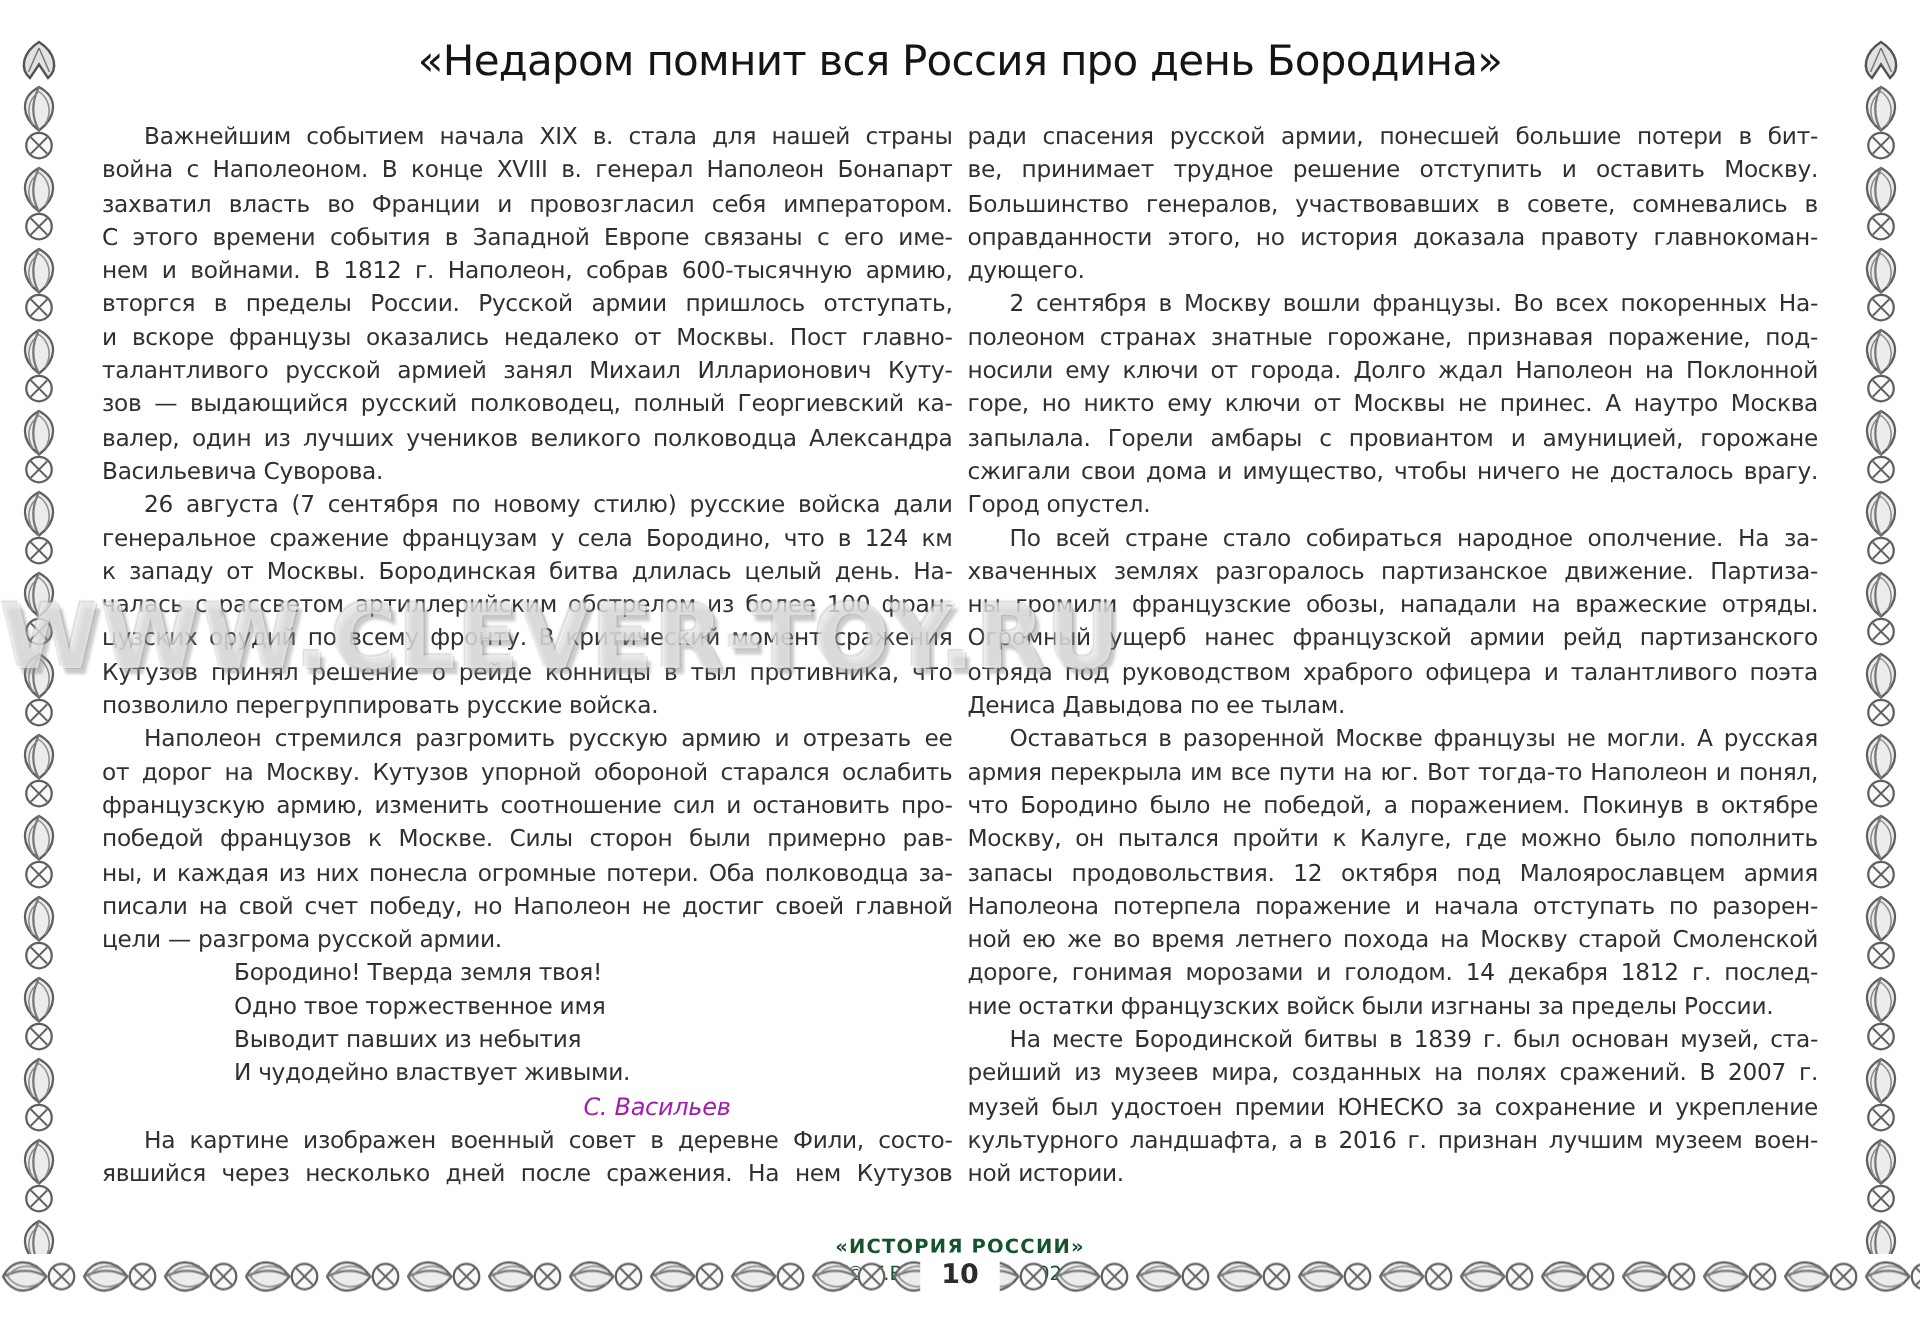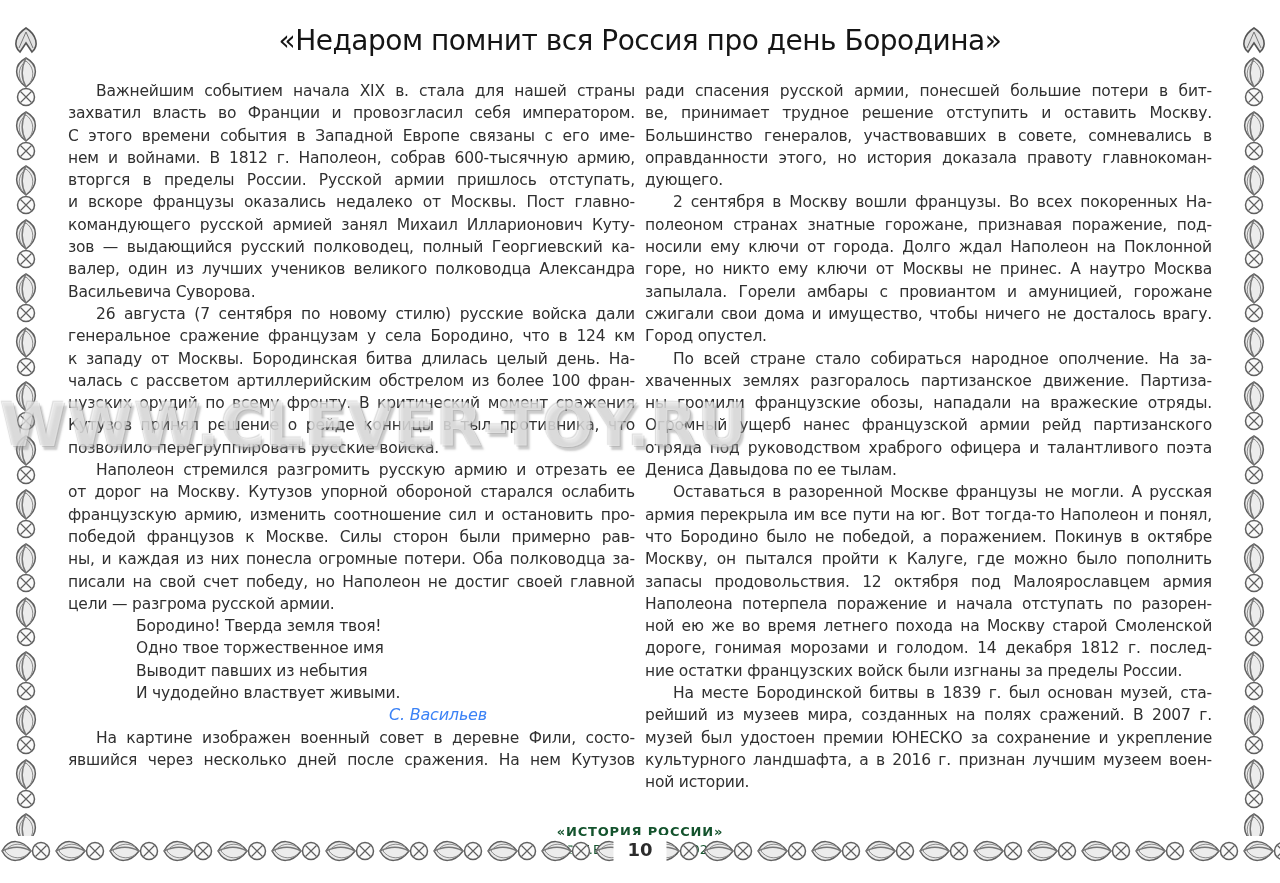--- a/index.html
+++ b/index.html
@@ -24,25 +24,25 @@
   }
   .col { width:567px; font-size:15.5px; letter-spacing:-0.2px; color:#303030; }
   .line {
     line-height:22.3px;
     text-align:justify;
     text-align-last:justify;
   }
   .line.last { text-align-last:left; }
   .para.cont-next .line.last { text-align-last:justify; }
   .para.indent .line:first-child { text-indent:28px; }
-  .poem { margin-left:68px; }
+  .poem { margin-left:88px; }
   .poem .line { text-align:left; text-align-last:left; }
   .poem-attr {
     font-style:italic; text-align:right; margin-right:148px;
-    line-height:22.3px; font-size:16px; color:#3b82f6;
+    line-height:22.3px; font-size:16px; color:#a21caf;
   }
   .footer {
     position:absolute; left:0; right:0; top:824px;
     text-align:center; color:#14532d;
   }
   .footer-series { font-weight:bold; font-size:13px; letter-spacing:0.8px; }
   .footer-copy { font-size:13px; margin-top:3px; }
   .watermark {
     position:absolute; left:0; right:0; top:390px;
     white-space:nowrap;
@@ -122,26 +122,27 @@
 </svg>
 
 <div class="pagenum">10</div>
 
 <h1 class="page-title">«Недаром помнит вся Россия про день Бородина»</h1>
 
 <div class="columns">
   <div class="col">
     <div class="para indent">
         <div class="line">Важнейшим событием начала XIX в. стала для нашей страны</div>
+        <div class="line">война с Наполеоном. В конце XVIII в. генерал Наполеон Бонапарт</div>
         <div class="line">захватил власть во Франции и провозгласил себя императором.</div>
         <div class="line">С этого времени события в Западной Европе связаны с его име-</div>
         <div class="line">нем и войнами. В 1812 г. Наполеон, собрав 600-тысячную армию,</div>
         <div class="line">вторгся в пределы России. Русской армии пришлось отступать,</div>
         <div class="line">и вскоре французы оказались недалеко от Москвы. Пост главно-</div>
-        <div class="line">командующего русской армией занял Михаил Илларионович Куту-</div>
+        <div class="line">талантливого русской армией занял Михаил Илларионович Куту-</div>
         <div class="line">зов — выдающийся русский полководец, полный Георгиевский ка-</div>
         <div class="line">валер, один из лучших учеников великого полководца Александра</div>
         <div class="line last">Васильевича Суворова.</div>
       </div>
     <div class="para indent">
         <div class="line">26 августа (7 сентября по новому стилю) русские войска дали</div>
         <div class="line">генеральное сражение французам у села Бородино, что в 124 км</div>
         <div class="line">к западу от Москвы. Бородинская битва длилась целый день. На-</div>
         <div class="line">чалась с рассветом артиллерийским обстрелом из более 100 фран-</div>
         <div class="line">цузских орудий по всему фронту. В критический момент сражения</div>

